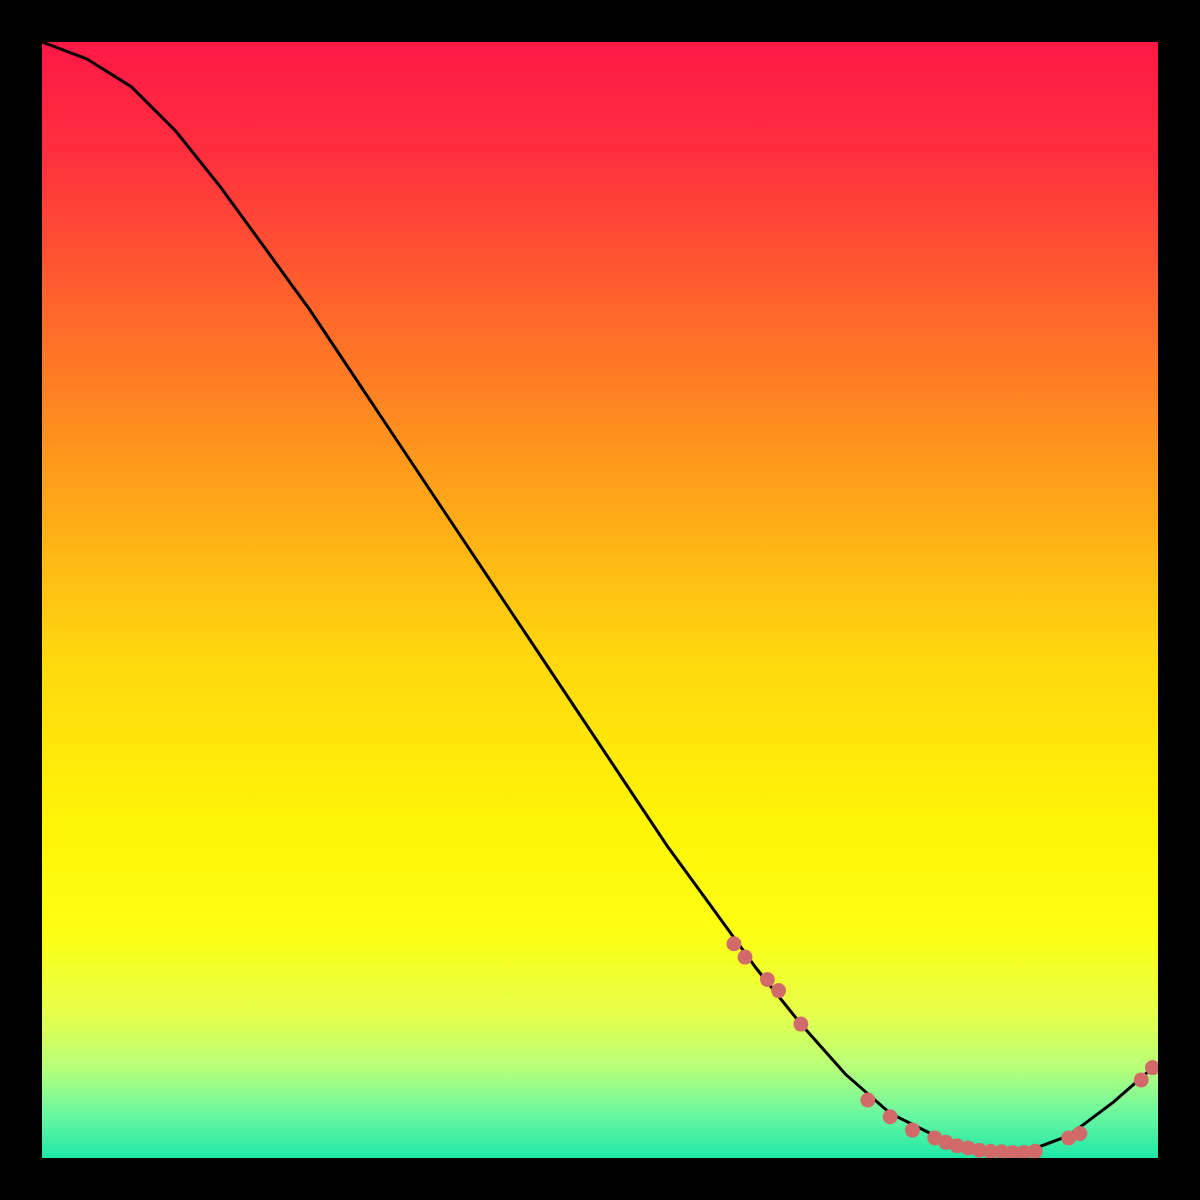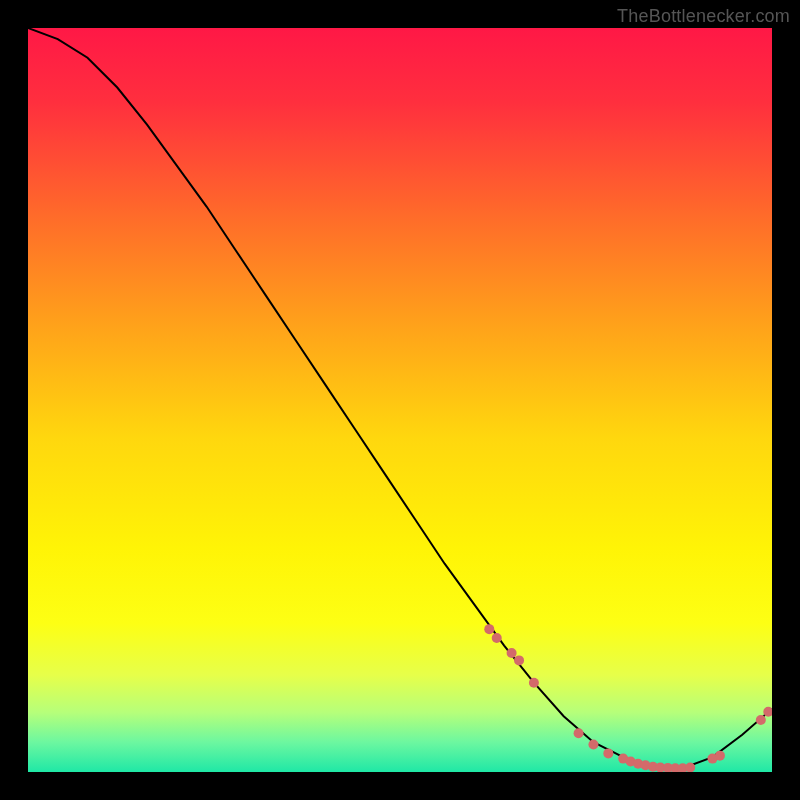--- a/index.html
+++ b/index.html
@@ -34,21 +34,20 @@
     font-weight: 500;
     letter-spacing: 0.2px;
   }
   svg { display: block; }
 </style>
 </head>
 <body>
 
 <div class="frame">
 
-  <div class="credit">TheBottlenecker.com</div>
 
   <div class="plot-area">
     <svg id="chart-svg" width="744" height="744" viewBox="0 0 744 744">
       <defs>
         <linearGradient id="bg-grad" x1="0" y1="0" x2="0" y2="1">
             <stop offset="0.0%" stop-color="#ff1846"></stop>
             <stop offset="10.0%" stop-color="#ff2f3e"></stop>
             <stop offset="25.0%" stop-color="#ff6a2a"></stop>
             <stop offset="40.0%" stop-color="#ffa21a"></stop>
             <stop offset="55.0%" stop-color="#ffd70e"></stop>

